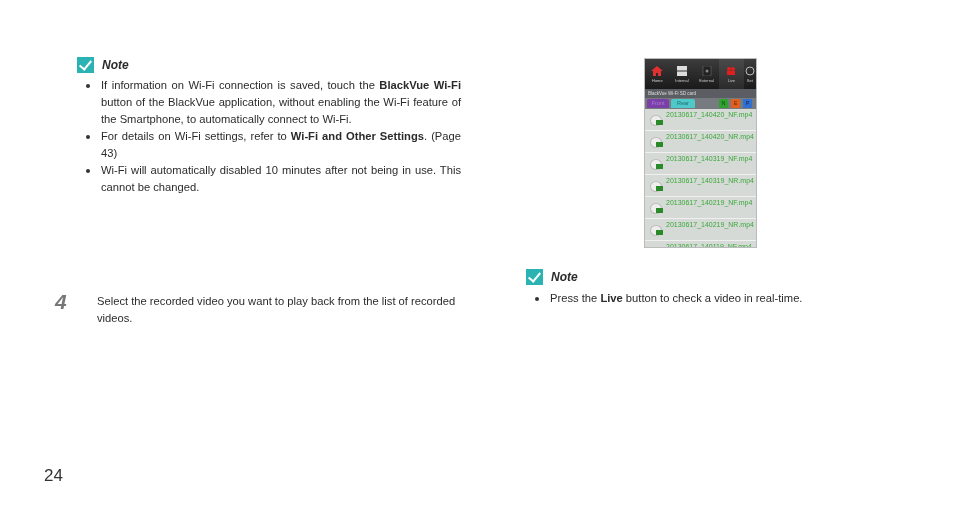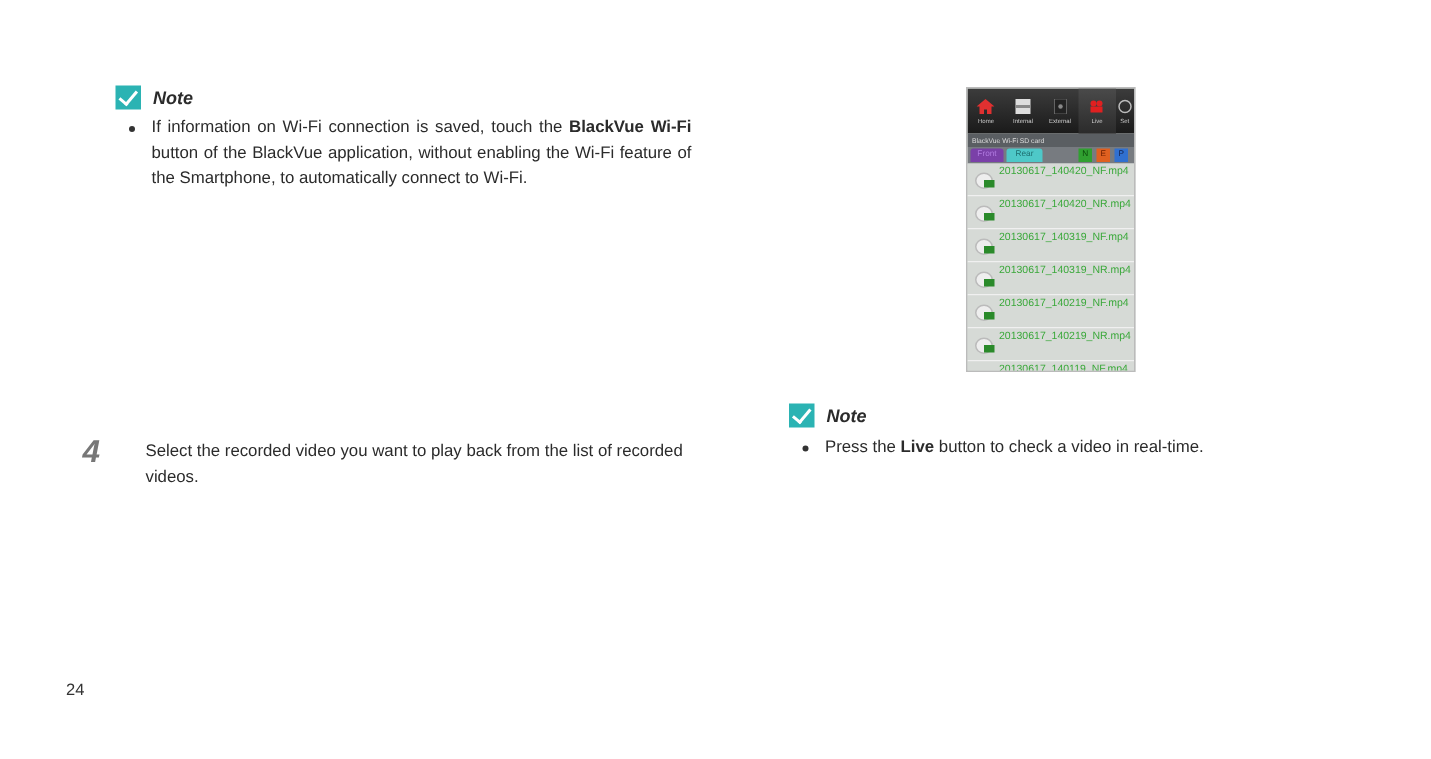--- a/index.html
+++ b/index.html
@@ -18,21 +18,21 @@
   .note-title { font-weight:bold; font-size:12px; color:#2b2b2b; }
   ul.notes { position:absolute; margin:0; padding:0; list-style:none; font-size:11.2px; line-height:17px; }
   ul.notes li { position:relative; padding-left:20px; text-align:justify; }
   ul.notes li::before {
     content:""; position:absolute; left:5px; top:7px; width:4px; height:4px; border-radius:50%; background:#333;
   }
   .step-num {
     position:absolute; left:55px; top:290px; font-size:21px; font-weight:bold; font-style:italic; color:#777;
   }
   .step-text { position:absolute; left:97px; top:293px; width:380px; font-size:11.2px; line-height:17px; }
-  .page-num { position:absolute; left:44px; top:454px; font-size:11px; color:#333; }
+  .page-num { position:absolute; left:44px; top:466px; font-size:17px; color:#333; }
 
   
   .phone { position:absolute; left:644px; top:58px; width:113px; height:190px; background:#d8dcd8; overflow:hidden; border:1px solid #bbb; box-sizing:border-box; }
   .ph-top { height:30px; background:linear-gradient(#3c3c3c,#1a1a1a); display:flex; }
   .ph-tab { flex:1; display:flex; flex-direction:column; align-items:center; justify-content:center; font-size:4px; color:#ccc; }
   .ph-tab .ic { width:12px; height:10px; margin-bottom:2px; }
   .ph-tab.active { background:linear-gradient(#4a4a4a,#2b2b2b); }
   .ph-bar { height:9px; background:#5a5e62; color:#ddd; font-size:4.5px; padding-left:3px; line-height:9px; }
   .ph-filter { height:11px; background:#777b80; position:relative; }
   .pf { position:absolute; top:1px; height:9px; font-size:5.5px; line-height:9px; text-align:center; border-radius:2px 2px 0 0; }
@@ -43,20 +43,22 @@
 </style>
 </head>
 <body>
 
 <div class="note-head" style="left:77px; top:57px;">
   <span class="check"></span>
   <span class="note-title">Note</span>
 </div>
 <ul class="notes" style="left:81px; top:66px; width:380px;margin-top:11px;">
   <li><span>If information on Wi-Fi connection is saved, touch the </span><b>BlackVue Wi-Fi</b><span> button of the BlackVue application, without enabling the Wi-Fi feature of the Smartphone, to automatically connect to Wi-Fi.</span></li>
+  <li><span>For details on Wi-Fi settings, refer to </span><b>Wi-Fi and Other Settings</b><span>. (Page 43)</span></li>
+  <li><span>Wi-Fi will automatically disabled 10 minutes after not being in use. This cannot be changed.</span></li>
 </ul>
 
 <div class="step-num">4</div>
 <div class="step-text">Select the recorded video you want to play back from the list of recorded videos.</div>
 
 <div class="phone">
   <div class="ph-top">
     <div class="ph-tab">
       <svg class="ic" viewBox="0 0 12 10">
           <path d="M6 0 L12 5 H10 V10 H7 V7 H5 V10 H2 V5 H0 Z" fill="#e03030"></path>

